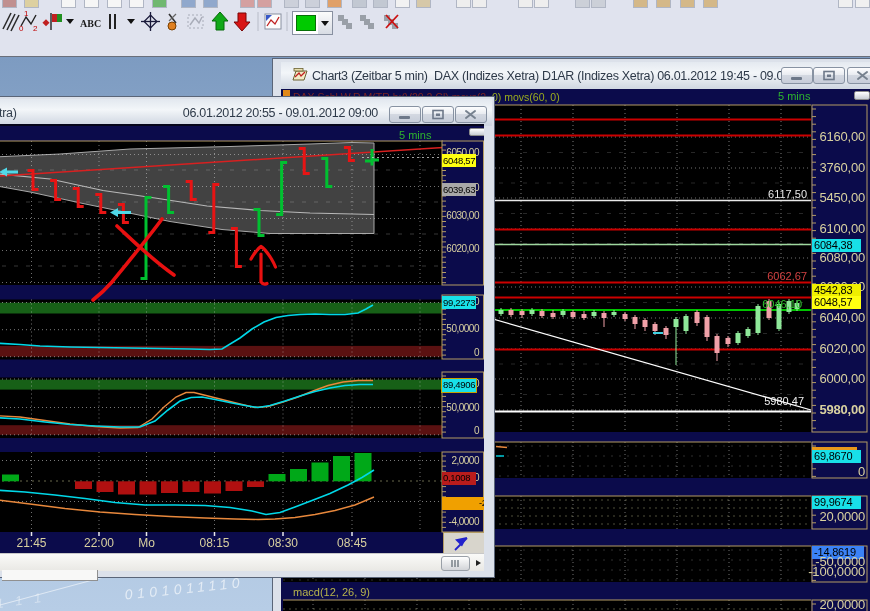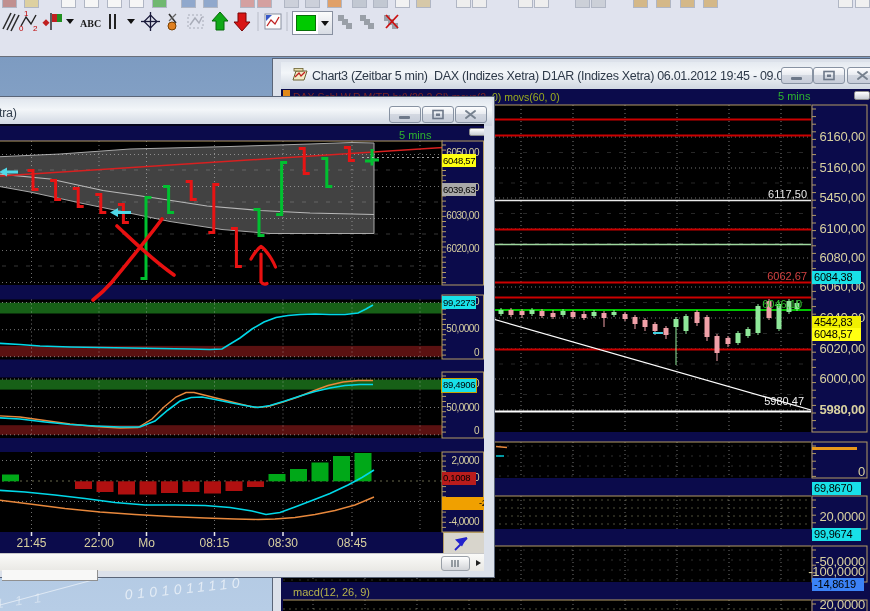--- a/index.html
+++ b/index.html
@@ -2,21 +2,21 @@
 <html><head><meta charset="utf-8">
 <style>
 html,body{margin:0;padding:0;}
 body{width:870px;height:611px;overflow:hidden;position:relative;
   font-family:"Liberation Sans",sans-serif;background:#dfe3ee;}
 .abs{position:absolute;}
 .navy{background:#0b0b4b;}
 .axlbl{position:absolute;color:#d9d1a0;font-size:13px;letter-spacing:-0.2px;line-height:12px;white-space:nowrap;}
 .fxlbl{position:absolute;color:#d9d1a0;font-size:10px;letter-spacing:-0.5px;line-height:12px;white-space:nowrap;right:5px;text-align:right;}
 .fhibox{position:absolute;color:#000;font-size:9.5px;letter-spacing:-0.3px;line-height:12px;padding:0.5px 1px;white-space:nowrap;left:452px;width:32px;}
-.hibox{position:absolute;color:#000;font-size:11px;letter-spacing:-0.2px;line-height:13px;padding:0 2px;white-space:nowrap;margin-top:32px;}
+.hibox{position:absolute;color:#000;font-size:11px;letter-spacing:-0.2px;line-height:13px;padding:0 2px;white-space:nowrap;}
 .ttl{font-size:12.5px;letter-spacing:-0.3px;color:#333f4e;white-space:nowrap;}
 .wbtn{position:absolute;width:30px;height:15px;border:1px solid #8792a2;border-radius:3px;
   background:linear-gradient(180deg,#fdfdfe 0%,#e9ecf1 45%,#d3d8e1 50%,#c7cdd9 100%);}
 .grnlbl{color:#2eb52e;font-size:11px;}
 svg{position:absolute;left:0;top:0;overflow:visible;}
 </style></head>
 <body>
 
 <div class="abs" style="left:0;top:56px;width:870px;height:555px;z-index:1;
  background:linear-gradient(180deg,#7d9bc1 0%,#8aa7ca 20%,#9cb6d5 45%,#abc3de 70%,#b7cde6 100%);">
@@ -402,21 +402,21 @@
         <line x1="531" y1="461" x2="535" y2="461" stroke="#b49c64" stroke-width="1"></line>
         <line x1="531" y1="468.6" x2="535" y2="468.6" stroke="#b49c64" stroke-width="1"></line>
         <line x1="531" y1="476.20000000000005" x2="535" y2="476.20000000000005" stroke="#b49c64" stroke-width="1"></line>
         <line x1="531" y1="483.80000000000007" x2="535" y2="483.80000000000007" stroke="#b49c64" stroke-width="1"></line>
         <line x1="531" y1="491.4000000000001" x2="535" y2="491.4000000000001" stroke="#b49c64" stroke-width="1"></line>
         <line x1="531" y1="515" x2="535" y2="515" stroke="#b49c64" stroke-width="1"></line>
         <line x1="531" y1="522.6" x2="535" y2="522.6" stroke="#b49c64" stroke-width="1"></line>
         <line x1="531" y1="530.2" x2="535" y2="530.2" stroke="#b49c64" stroke-width="1"></line>
       </svg>
       <div class="axlbl" style="right:12px;top:42px;">6160,00</div>
-      <div class="axlbl" style="right:12px;top:73px;">5160,00</div>
+      <div class="axlbl" style="right:12px;top:73px;">3760,00</div>
       <div class="axlbl" style="right:12px;top:103px;">5450,00</div>
       <div class="axlbl" style="right:12px;top:134px;">6100,00</div>
       <div class="axlbl" style="right:12px;top:163px;">6080,00</div>
       <div class="axlbl" style="right:12px;top:192px;">6060,00</div>
       <div class="axlbl" style="right:12px;top:223px;">6040,00</div>
       <div class="axlbl" style="right:12px;top:254px;">6020,00</div>
       <div class="axlbl" style="right:12px;top:284px;">6000,00</div>
       <div class="axlbl" style="right:12px;top:315px;font-weight:bold;">5980,00</div>
       <div class="hibox" style="left:531px;top:150px;width:45px;background:#18e0e8;">6084,38</div>
       <div class="hibox" style="left:531px;top:195px;width:45px;background:#f0f000;">4542,83</div>
@@ -431,20 +431,21 @@
       <div class="axlbl" style="right:12px;top:477px;">-100,0000</div>
       <div class="abs" style="left:12px;top:497px;font-size:11px;color:#b8b44c;white-space:nowrap;">macd(12, 26, 9)</div>
       <div class="axlbl" style="right:12px;top:510px;">20,0000</div>
     </div>
   </div>
 <div class="abs" style="left:-10px;top:96px;width:504px;height:480px;z-index:3;
  background:#dce1ea;border:1px solid #5a6578;border-left:none;">
  <div class="abs" style="left:0;top:2px;width:502px;height:27px;
    background:linear-gradient(180deg,#e2e8ef 0%,#f3f6f9 40%,#d0d7e2 95%);">
    <div class="abs ttl" style="left:9px;top:7px;">tra)</div>
+   <div class="abs ttl" style="left:150px;top:7px;width:238px;text-align:right;color:#2d3948;">06.01.2012 20:55 - 09.01.2012 09:00</div>
    <div class="wbtn" style="left:399px;top:7px;">
         <svg width="30" height="15">
           <rect x="9" y="9" width="11" height="3" rx="1" fill="#6d7889"></rect>
         </svg>
       </div>
    <div class="wbtn" style="left:432px;top:7px;">
         <svg width="30" height="15">
           <rect x="10" y="3.5" width="10" height="8" fill="none" stroke="#6d7889" stroke-width="1.6"></rect>
           <rect x="13" y="6.5" width="4" height="2.5" fill="#6d7889"></rect>
         </svg>

